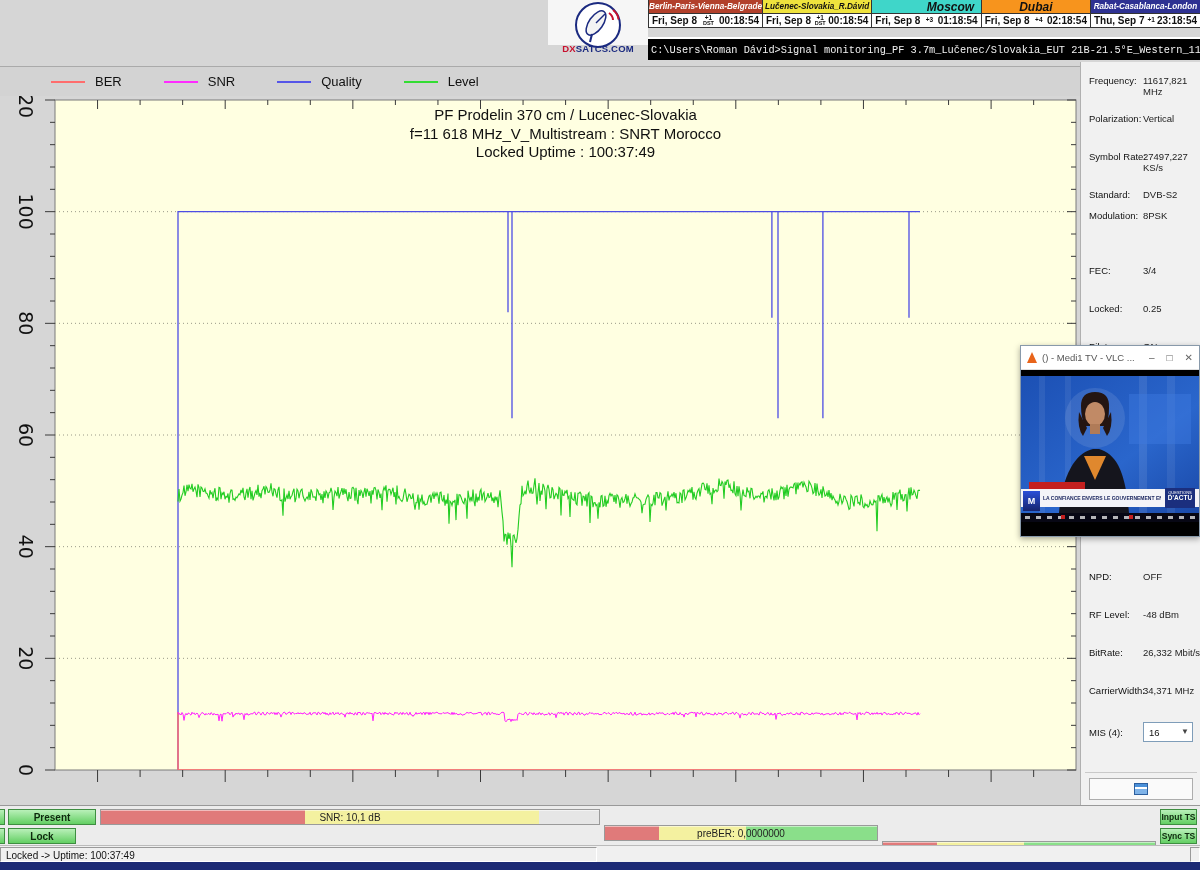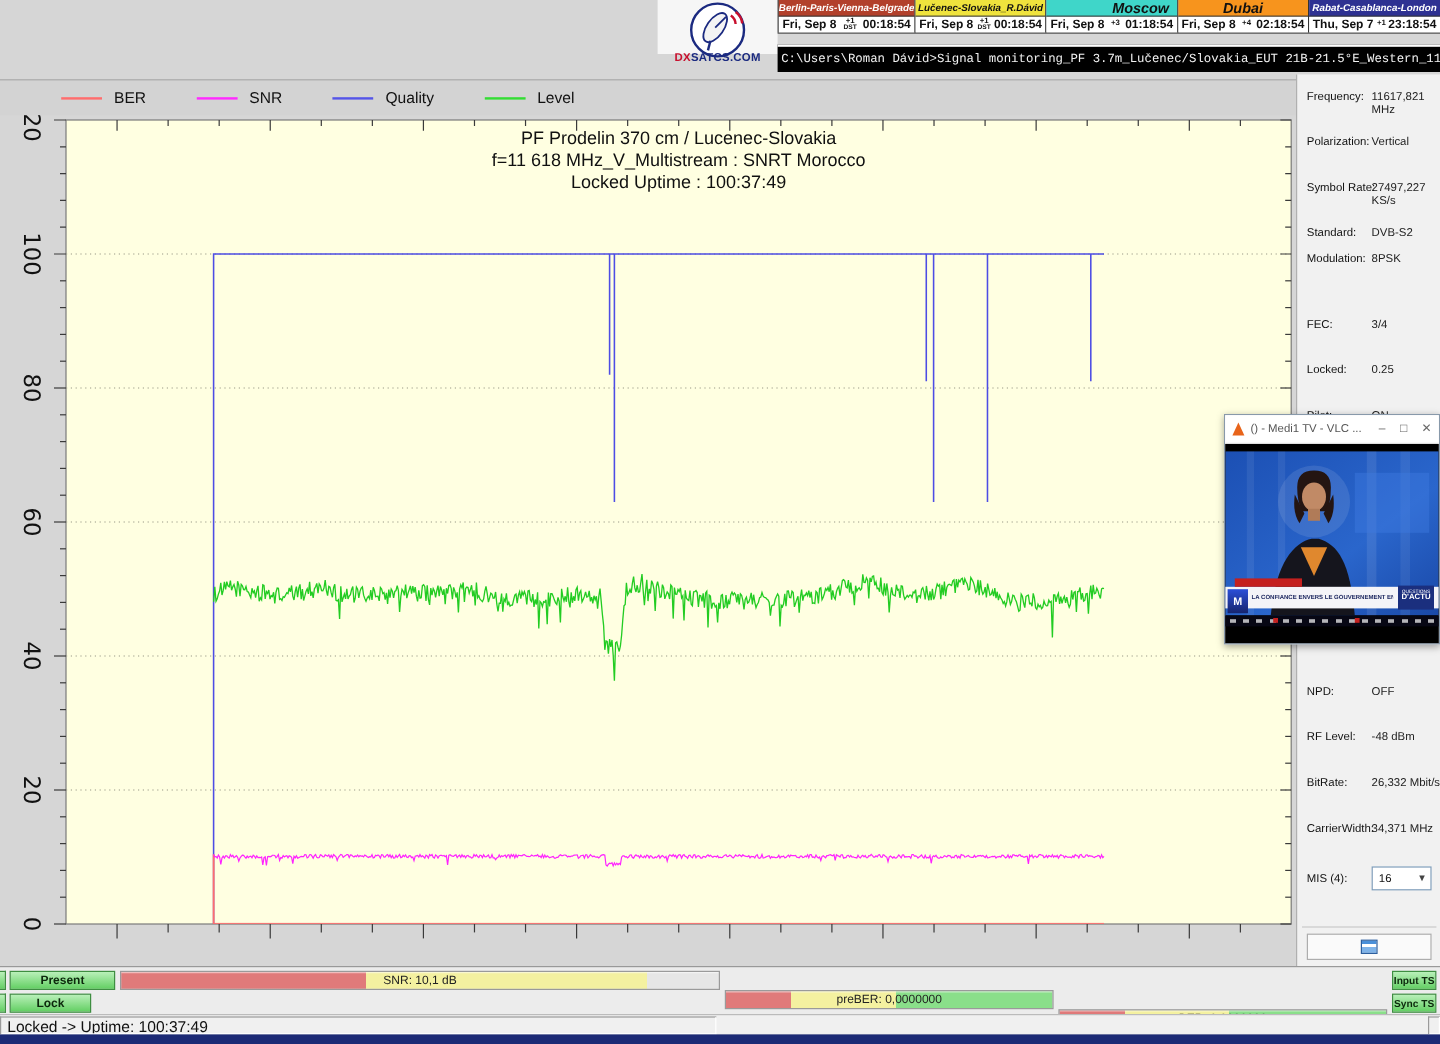--- a/index.html
+++ b/index.html
@@ -92,21 +92,21 @@
   .st-badge{background:linear-gradient(#b9f0b9,#63cf63);border:1px solid #3e8e41;display:flex;align-items:center;
             justify-content:center;font-size:10px;font-weight:bold;color:#0d290d;}
   .st-badge.small{font-size:8.5px;}
   .st-bar{border:1px solid #9a9a9a;position:relative;box-shadow:inset 0 1px 0 rgba(255,255,255,.5);}
   .st-bar-label{position:absolute;left:0;top:0;width:100%;height:100%;display:flex;align-items:center;
                 justify-content:center;font-size:10px;color:#222;}
   .edge-sliver{position:absolute;left:0;width:5px;height:16px;background:linear-gradient(#b9f0b9,#63cf63);border:1px solid #3e8e41;border-left:none;}
   
   .statusbar{position:absolute;left:0;top:845px;width:1200px;height:17px;background:#f0f0f0;border-top:1px solid #bbb;z-index:2;}
   .sbar-seg{position:absolute;top:1px;height:15px;border:1px solid;border-color:#9a9a9a #fff #fff #9a9a9a;
-            font-size:13px;display:flex;align-items:flex-start;padding-left:5px;white-space:nowrap;overflow:hidden;}
+            font-size:10px;display:flex;align-items:flex-end;padding-left:5px;white-space:nowrap;overflow:hidden;}
   .taskbar{position:absolute;left:0;top:862px;width:1200px;height:8px;background:#1c2a75;z-index:2;}
 </style>
 </head>
 <body>
 
 <div class="screen">
 
 
   <div class="logo">
     <svg width="52" height="48" viewBox="0 0 52 48">

